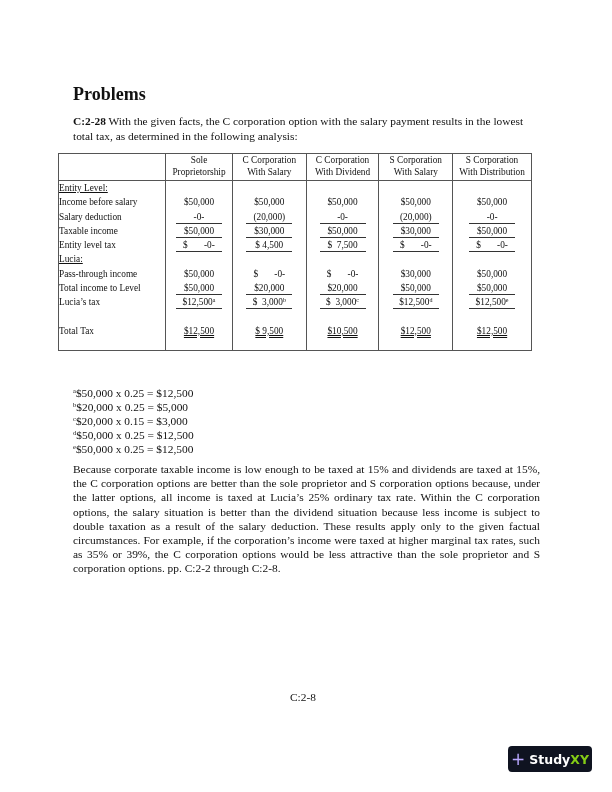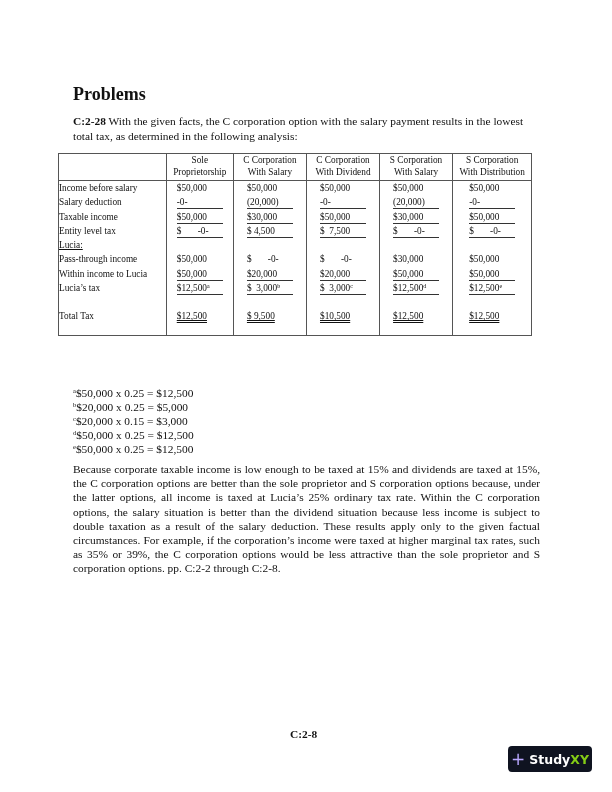--- a/index.html
+++ b/index.html
@@ -10,32 +10,32 @@
   .intro b { font-weight: bold; }
   table.analysis { position: absolute; left: 58px; top: 153px; width: 474px;
                    border-collapse: collapse; font-size: 9.3px; line-height: 14.3px; }
   table.analysis td, table.analysis th { border-left: 1px solid #555; border-right: 1px solid #555; padding: 0; }
   table.analysis thead th { font-weight: normal; text-align: center; border-bottom: 1px solid #555; border-top: 1px solid #555;
                            line-height: 11.5px; padding: 1px 0 2px 0; vertical-align: bottom; }
   table.analysis tbody tr:last-child td { border-bottom: 1px solid #555; }
   td.lbl { padding-left: 4px; white-space: nowrap; }
   td.val { text-align: center; }
   .u { text-decoration: underline; }
-  .num { display: inline-block; width: 46px; text-align: left; white-space: pre; }
+  .num { display: inline-block; width: 46px; text-align: center; white-space: pre; }
   .num.ul { border-bottom: 0.8px solid #333; line-height: 11px; }
   .num.du { text-decoration: underline double; }
   tr.spacer td { height: 14px; }
   tr.total td { height: 26px; }
   col.c0 { width: 111px; } col.c1 { width: 69px; } col.c2 { width: 78px; }
   col.c3 { width: 77px; } col.c4 { width: 78px; } col.c5 { width: 84px; }
   .notes { position: absolute; left: 73px; top: 386px; font-size: 11.4px; line-height: 14px; }
   .notes sup { font-size: 6.5px; vertical-align: 4px; line-height: 0; }
   sup.fn { font-size: 6px; vertical-align: 3px; line-height: 0; }
   .para { position: absolute; left: 73px; top: 462px; width: 467px; font-size: 11.4px; line-height: 14.2px; text-align: justify; }
-  .page-num { position: absolute; left: 290px; top: 728px; font-size: 11.4px; font-weight: bold; }
+  .page-num { position: absolute; left: 290px; top: 691px; font-size: 11.4px; }
   .badge { position: absolute; left: 508px; top: 746px; width: 84px; height: 26px; background: #0f1320;
            border-radius: 4px; display: flex; align-items: center; justify-content: center; gap: 4px;
            font-family: "DejaVu Sans", sans-serif; font-weight: bold; font-size: 12.5px; color: #ffffff; }
   .badge .plus { color: #b9a7ff; font-weight: normal; font-size: 17px; line-height: 1; }
   .badge .xy { color: #84cc16; }
 </style>
 </head>
 <body>
 
 <div class="heading">Problems</div>
@@ -55,20 +55,28 @@
     <tr>
       <th></th>
       <th><span>Sole</span><br><span>Proprietorship</span></th>
       <th><span>C Corporation</span><br><span>With Salary</span></th>
       <th><span>C Corporation</span><br><span>With Dividend</span></th>
       <th><span>S Corporation</span><br><span>With Salary</span></th>
       <th><span>S Corporation</span><br><span>With Distribution</span></th>
     </tr>
   </thead>
   <tbody>
+    <tr>
+      <td class="lbl u">Entity Level:</td>
+      <td></td>
+        <td></td>
+        <td></td>
+        <td></td>
+        <td></td>
+    </tr>
 
     <tr>
       <td class="lbl">Income before salary</td>
       <td class="val"><span class="num">$50,000</span></td>
       <td class="val"><span class="num">$50,000</span></td>
       <td class="val"><span class="num">$50,000</span></td>
       <td class="val"><span class="num">$50,000</span></td>
       <td class="val"><span class="num">$50,000</span></td>
     </tr>
 
@@ -112,21 +120,21 @@
       <td class="val"><span class="num">$50,000</span></td>
       <td class="val"><span class="num">$       -0-</span></td>
       <td class="val"><span class="num">$       -0-</span></td>
       <td class="val"><span class="num">$30,000</span></td>
       <td class="val"><span class="num">$50,000</span></td>
     </tr>
 
 
 
     <tr>
-      <td class="lbl">Within income to Lucia</td>
+      <td class="lbl">Total income to Level</td>
       <td class="val"><span class="num ul">$50,000</span></td>
       <td class="val"><span class="num ul">$20,000</span></td>
       <td class="val"><span class="num ul">$20,000</span></td>
       <td class="val"><span class="num ul">$50,000</span></td>
       <td class="val"><span class="num ul">$50,000</span></td>
     </tr>
 
     <tr>
       <td class="lbl">Lucia’s tax</td>
       <td class="val"><span class="num ul"><span>$12,500</span><sup class="fn">a</sup></span></td>

